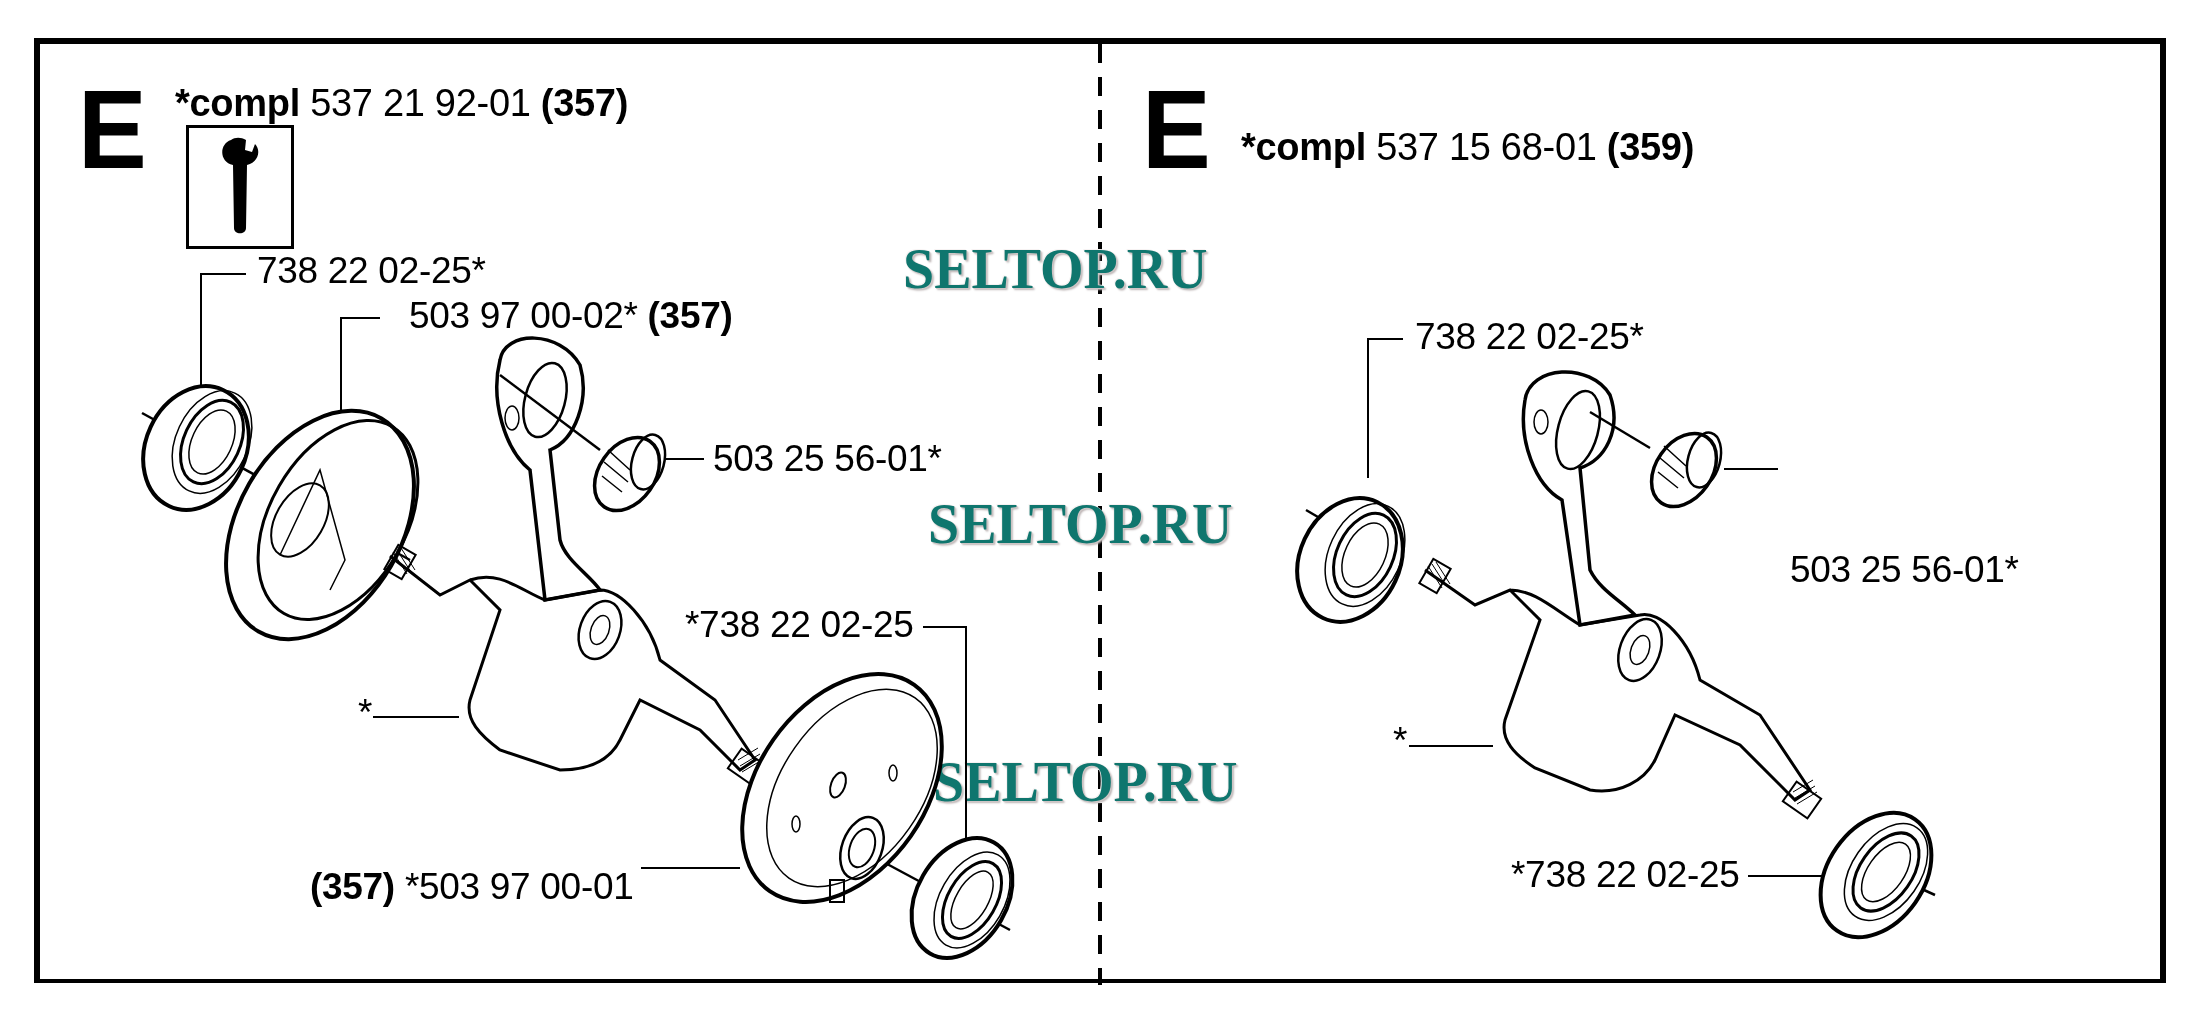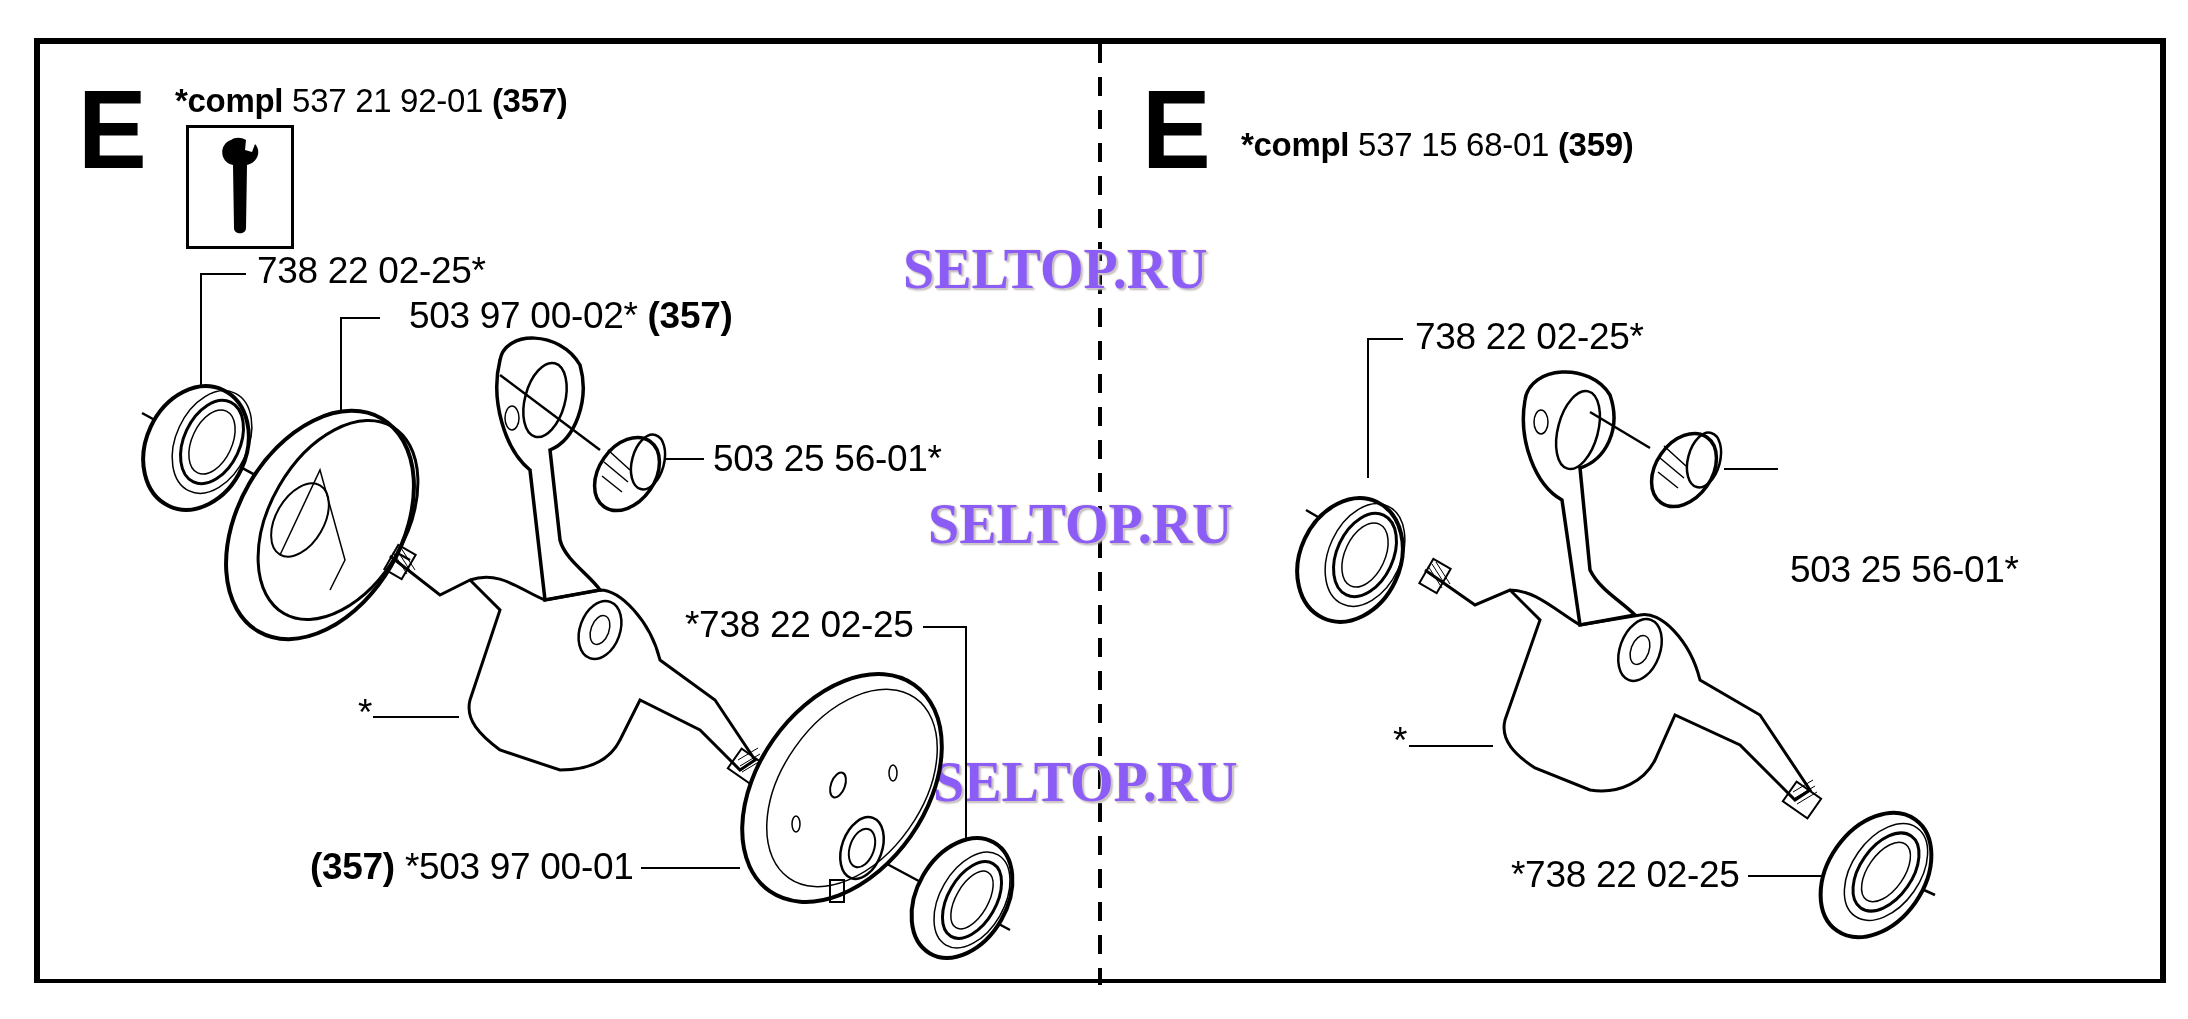--- a/index.html
+++ b/index.html
@@ -1,26 +1,26 @@
 <!DOCTYPE html>
 <html><head>
 <meta charset="utf-8">
 <style>
   html, body { margin: 0; padding: 0; background: #ffffff; }
   body { width: 2188px; height: 1019px; position: relative; overflow: hidden; font-family: "Liberation Sans", sans-serif; color: #000; }
   .frame { position: absolute; left: 34px; top: 38px; width: 2120px; height: 935px; border: 6px solid #000; border-bottom-width: 4px; box-sizing: content-box; }
   .divider { position: absolute; left: 1098px; top: 44px; width: 4px; height: 941px;
     background: repeating-linear-gradient(to bottom, #000 0 19px, transparent 19px 33px); }
   .section-letter { position: absolute; font-family: "Liberation Sans", sans-serif; font-weight: bold; font-size: 112px; line-height: 1; transform: scaleX(0.92); transform-origin: left top; }
-  .header { position: absolute; font-size: 33px; line-height: 1; white-space: nowrap; letter-spacing: -0.3px; }
+  .header { position: absolute; font-size: 38px; line-height: 1; white-space: nowrap; letter-spacing: -0.3px; }
   .header b { font-weight: bold; }
   .label { position: absolute; font-size: 37px; line-height: 1; white-space: nowrap; letter-spacing: -0.3px; }
   .label b { font-weight: bold; }
   .tool-box { position: absolute; left: 186px; top: 125px; width: 102px; height: 118px; border: 3px solid #000; }
-  .watermark { position: absolute; font-family: "Liberation Serif", serif; font-weight: bold; font-size: 56px; line-height: 1; color: #8b5cf6;
+  .watermark { position: absolute; font-family: "Liberation Serif", serif; font-weight: bold; font-size: 56px; line-height: 1; color: #0f766e;
     text-shadow: 1px 1px 0 #cfc6c6, 2px 2px 2px #bdb5b5, -1px -1px 0 #f6f2f2; letter-spacing: 0px; white-space: nowrap; }
   svg.drawing { position: absolute; left: 0; top: 0; width: 2188px; height: 1019px; pointer-events: none; }
   .ln { stroke: #000; fill: none; }
 </style>
 </head>
 <body>
 
 <div class="frame"></div>
 <div class="divider"></div>
 
@@ -156,21 +156,21 @@
 </div>
 
 <div class="label" style="left:257px; top:252px;">738 22 02-25*</div>
 <div class="label" style="left:393px; top:297px;margin-left:16px;">
   <span>503 97 00-02*</span>
   <b>(357)</b>
 </div>
 <div class="label" style="left:713px; top:440px;">503 25 56-01*</div>
 <div class="label" style="left:685px; top:606px;">*738 22 02-25</div>
 <div class="label" style="left:358px; top:694px;">*</div>
-<div class="label" style="left:310px; top:848px;">
+<div class="label" style="left:310px; top:868px;">
   <b>(357)</b>
   <span>*503 97 00-01</span>
 </div>
 
 <div class="section-letter" style="left:1142px; top:74px;">E</div>
 <div class="header" style="left:1241px; top:84px;margin-top:44px;">
   <b>*compl</b>
   <span>537 15 68-01</span>
   <b>(359)</b>
 </div>

